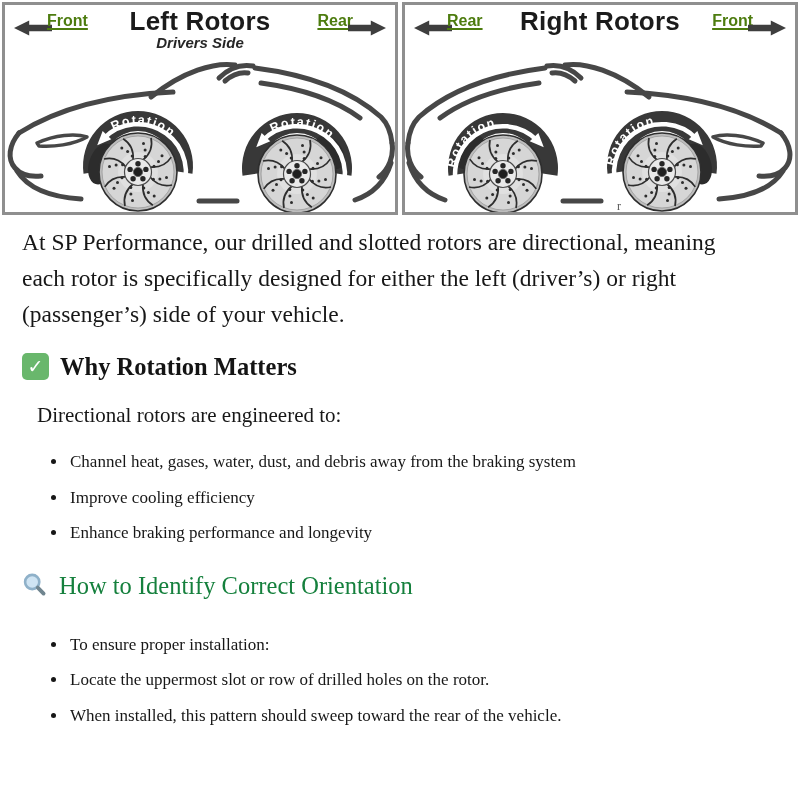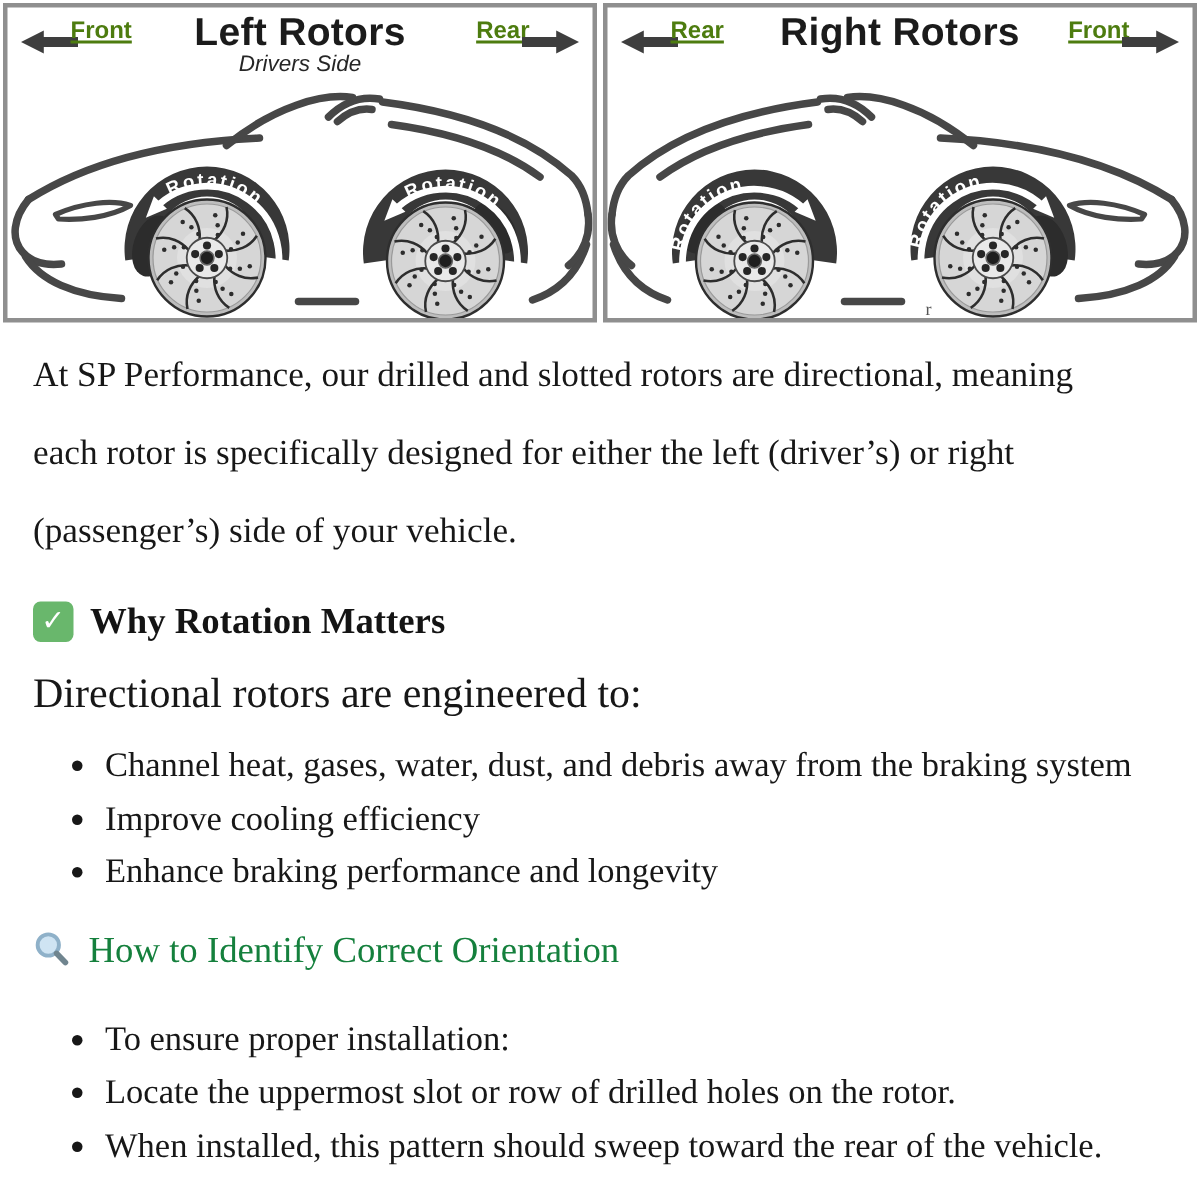--- a/index.html
+++ b/index.html
@@ -9,41 +9,41 @@
 
   
   .diagram{position:absolute;top:2px;left:2px;width:796px;height:214px;}
   .panel{position:absolute;top:0;width:396px;height:213px;border:3px solid #8f8f8f;background:#fff;}
   .panel.p-left{left:0;}
   .panel.p-right{left:400px;}
   .car-svg{position:absolute;left:0;top:0;width:100%;height:100%;}
   .panel-header{position:absolute;top:2px;left:0;right:0;z-index:2;}
   .ptitle{text-align:center;font-family:"Liberation Sans",sans-serif;font-weight:bold;
           font-size:26px;line-height:28px;color:#1b1b1b;letter-spacing:.2px;}
-  .psub{text-align:center;font-family:"Liberation Sans",sans-serif;font-weight:normal;font-style:italic;
+  .psub{text-align:center;font-family:"Liberation Sans",sans-serif;font-weight:bold;font-style:italic;
         font-size:15px;line-height:16px;color:#262626;}
   .dir{position:absolute;top:5px;display:flex;align-items:flex-start;
        font-family:"Liberation Sans",sans-serif;font-weight:bold;font-size:16px;color:#4d7c0f;}
   .dir .dir-text{text-decoration:underline;text-decoration-thickness:2px;text-underline-offset:2px;line-height:18px;}
   .dir.at-left{left:9px;}
   .dir.at-right{right:9px;}
   .dir-arrow{display:block;}
   .dir.at-left .dir-arrow{margin:7px -5px 0 0;}
   .dir.at-right .dir-arrow{margin:7px 0 0 -5px;}
   .stray{position:absolute;left:612px;top:196px;font-size:12px;color:#555;z-index:3;}
 
   
   .article{position:absolute;left:22px;top:224px;width:762px;}
-  .intro{font-size:23.5px;line-height:52px;max-width:722px;}
+  .intro{font-size:23.5px;line-height:36px;max-width:722px;}
   .sec-h{display:flex;align-items:center;gap:11px;font-size:24.5px;line-height:35px;margin-top:17px;color:#141414;}
   .sec-h.bold{font-weight:bold;}
   .sec-h.normal{font-weight:normal;color:#15803d;}
-  .lead{font-size:28px;line-height:36px;margin-top:13px;}
+  .lead{font-size:21px;line-height:36px;margin-top:13px;margin-left:15px;}
   ul.blist{margin-top:11px;margin-left:0;padding-left:46px;max-width:746px;
-           font-size:23px;line-height:35.5px;list-style:disc outside;}
+           font-size:17px;line-height:35.5px;list-style:disc outside;}
   ul.blist.second{margin-top:24px;}
   ul.blist li{padding-left:2px;}
   .check-emoji{display:inline-flex;align-items:center;justify-content:center;width:27px;height:27px;
                border-radius:5px;background:#69b76c;color:#fff;font-family:"DejaVu Sans",sans-serif;
                font-size:19px;font-weight:bold;flex:0 0 auto;}
   .mag-emoji{display:inline-flex;flex:0 0 auto;width:26px;height:26px;}
 </style>
 </head>
 <body>
 

